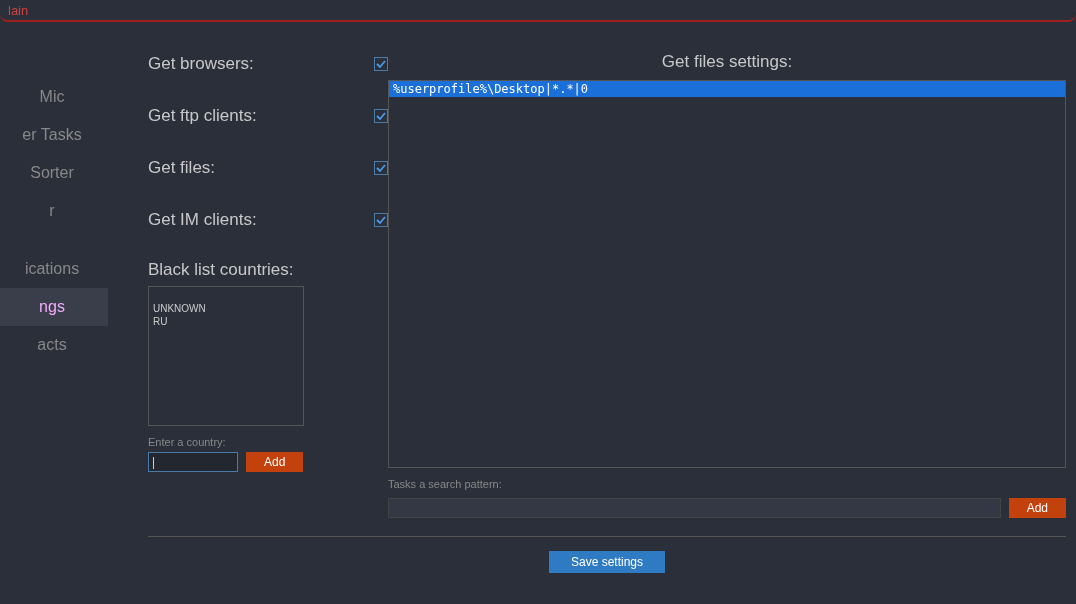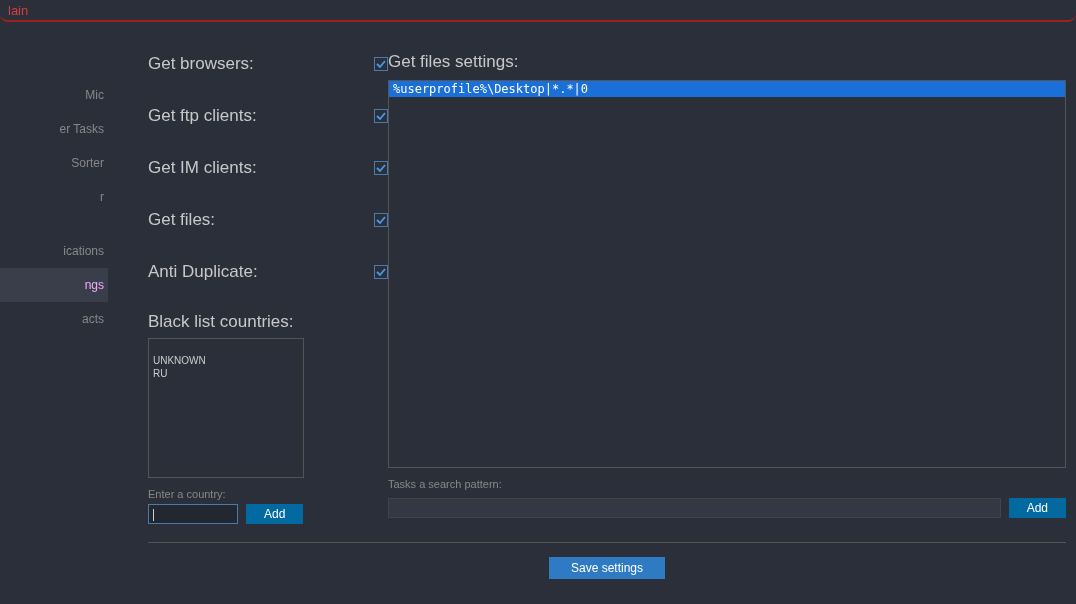--- a/index.html
+++ b/index.html
@@ -33,23 +33,23 @@
       display: flex;
       height: calc(100% - 22px);
     }
     .sidebar {
       width: 108px;
       padding-top: 56px;
       background: #2b2f3a;
     }
     .sidebar-item {
       padding: 10px 4px 10px 0;
-      font-size: 12px;
+      font-size: 16px;
       color: #888;
-      text-align: right;
+      text-align: center;
       cursor: pointer;
     }
     .sidebar-item.active {
       background: #3a3e4a;
       color: #f0abfc;
     }
     .sidebar-gap {
       height: 20px;
     }
     .main {
@@ -133,31 +133,31 @@
     .text-input-wide {
       background: #343844;
       border: 1px solid #444;
       color: #ccc;
       font-size: 12px;
       padding: 2px 4px;
       height: 20px;
       flex: 1;
     }
     .btn {
-      background: #0369a1;
+      background: #c2410c;
       color: #fff;
       border: none;
       font-size: 12px;
       padding: 3px 18px;
       cursor: pointer;
       height: 20px;
       line-height: 14px;
     }
     .files-heading {
-      text-align: left;
+      text-align: center;
       color: #c8c8c8;
       font-size: 17px;
       font-weight: 300;
       margin-bottom: 8px;
     }
     .files-box {
       border: 1px solid #555;
       background: #2b2f3a;
       height: 388px;
       overflow: hidden;
@@ -242,45 +242,37 @@
         <div class="check-row">
           <span class="check-label">Get ftp clients:</span>
           <span class="checkbox">
             <svg viewBox="0 0 10 10">
                 <path d="M1 5 L4 8 L9 2" stroke="#4a9ae8" stroke-width="1.8" fill="none"></path>
               </svg>
           </span>
         </div>
 
         <div class="check-row">
+          <span class="check-label">Get files:</span>
+          <span class="checkbox">
+            <svg viewBox="0 0 10 10">
+                <path d="M1 5 L4 8 L9 2" stroke="#4a9ae8" stroke-width="1.8" fill="none"></path>
+              </svg>
+          </span>
+        </div>
+
+        <div class="check-row">
           <span class="check-label">Get IM clients:</span>
           <span class="checkbox">
             <svg viewBox="0 0 10 10">
                 <path d="M1 5 L4 8 L9 2" stroke="#4a9ae8" stroke-width="1.8" fill="none"></path>
               </svg>
           </span>
         </div>
 
-        <div class="check-row">
-          <span class="check-label">Get files:</span>
-          <span class="checkbox">
-            <svg viewBox="0 0 10 10">
-                <path d="M1 5 L4 8 L9 2" stroke="#4a9ae8" stroke-width="1.8" fill="none"></path>
-              </svg>
-          </span>
-        </div>
-
-        <div class="check-row">
-          <span class="check-label">Anti Duplicate:</span>
-          <span class="checkbox">
-            <svg viewBox="0 0 10 10">
-                <path d="M1 5 L4 8 L9 2" stroke="#4a9ae8" stroke-width="1.8" fill="none"></path>
-              </svg>
-          </span>
-        </div>
 
         <div class="section-label">Black list countries:</div>
         <div class="blacklist-box">
           <div class="bl-item">UNKNOWN</div>
           <div class="bl-item">RU</div>
         </div>
 
         <div class="input-label">Enter a country:</div>
         <div class="input-row">
           <div class="text-input"><span class="cursor-caret"></span></div>

